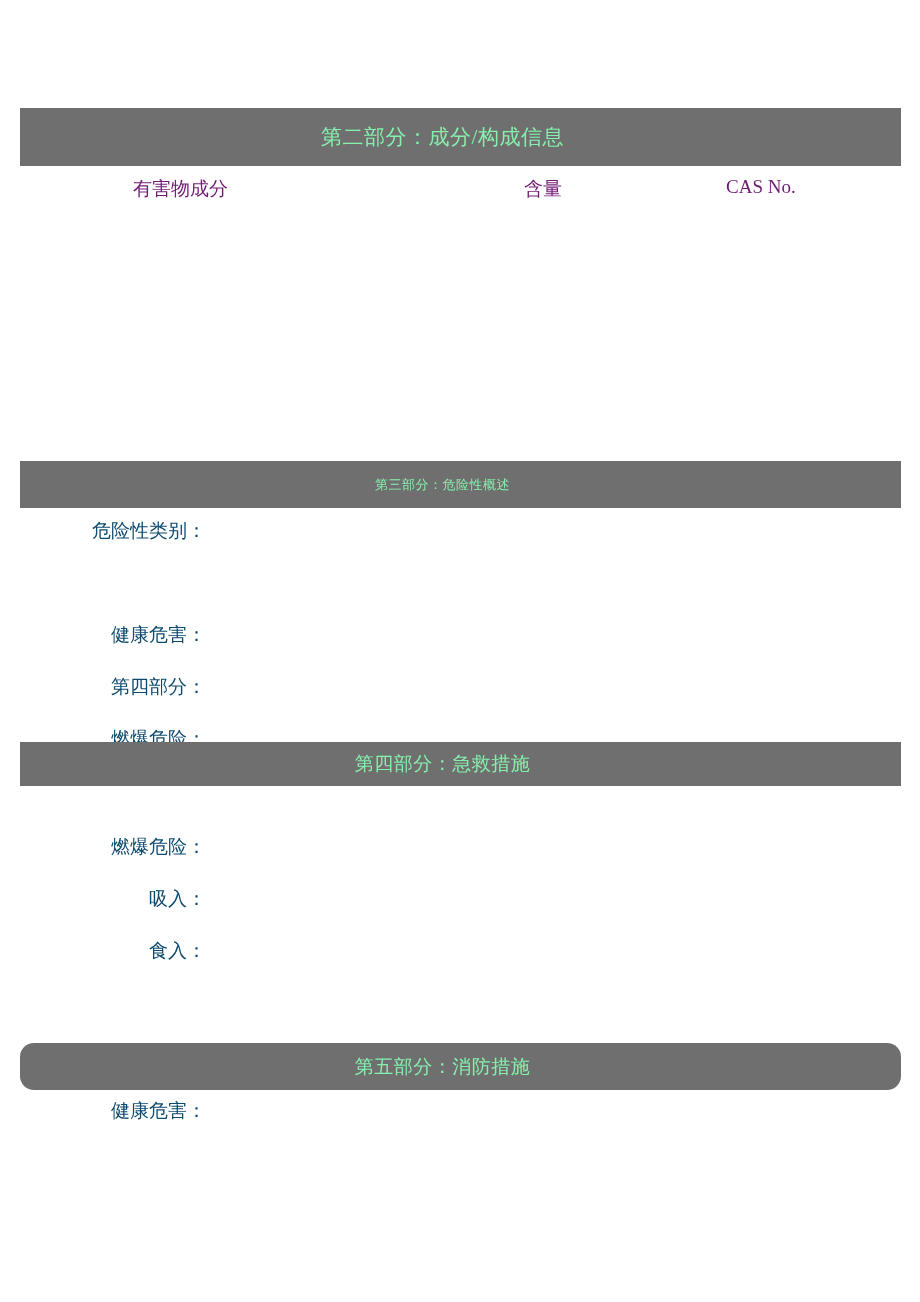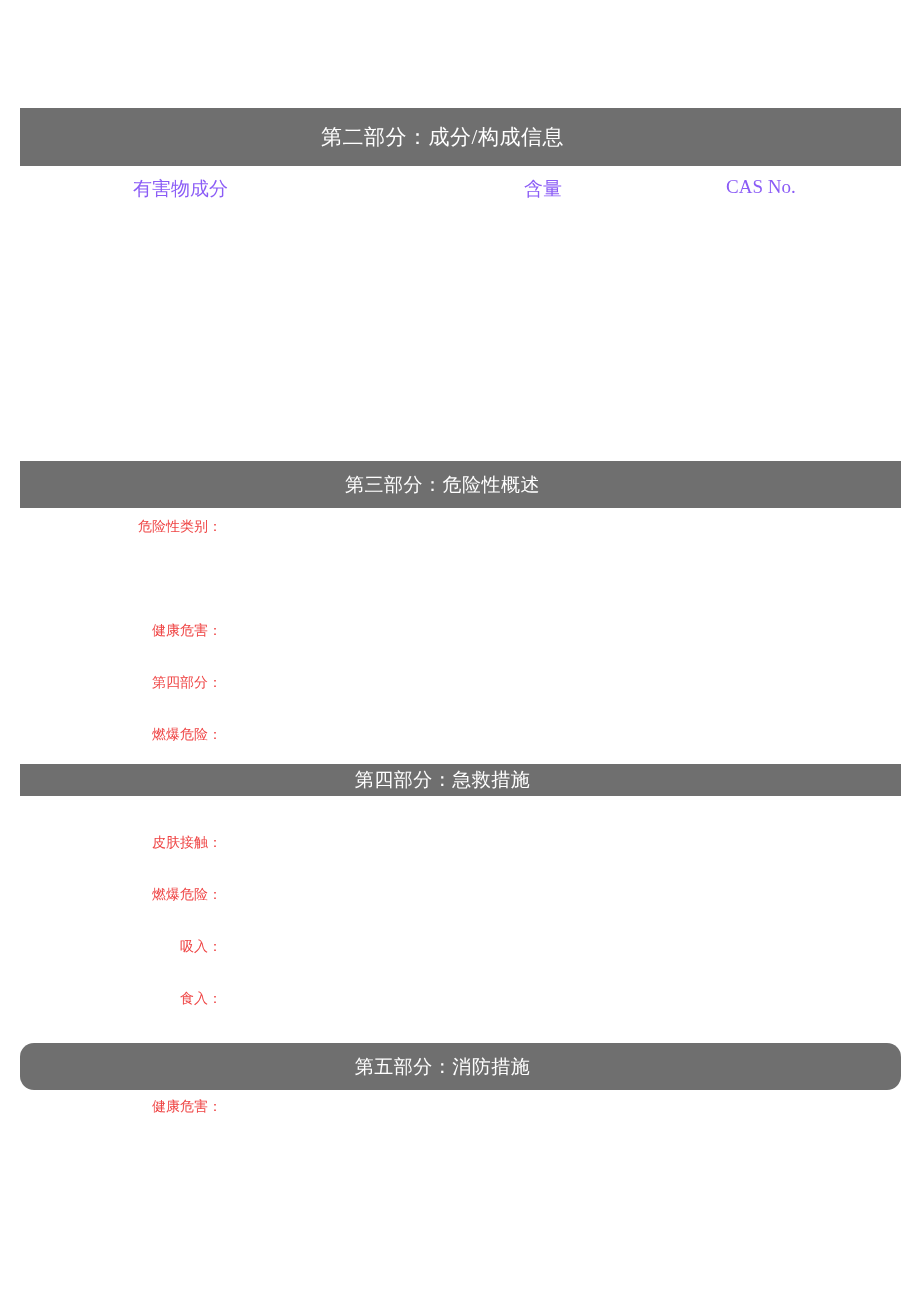--- a/index.html
+++ b/index.html
@@ -28,53 +28,53 @@
     position: absolute;
     left: 20px;
     width: 881px;
     background-color: #6f6f6f;
     display: flex;
     align-items: center;
     justify-content: center;
     box-sizing: border-box;
   }
   .section-bar .section-title {
-    color: #ffffff;
+    color: #86efac;
     font-family: "Liberation Serif", "DejaVu Serif", serif;
     letter-spacing: 0.5px;
     white-space: nowrap;
     transform: translateX(-18px);
   }
 
   .bar-sec2 { top: 108px;  height: 58px; }
   .bar-sec3 { top: 461px;  height: 47px; }
-  .bar-sec4 { top: 764px;  height: 32px; }
+  .bar-sec4 { top: 742px;  height: 44px; }
   .bar-sec5 { top: 1043px; height: 47px; border-radius: 14px; }
 
   .bar-sec2 .section-title { font-size: 21px; }
-  .bar-sec3 .section-title { font-size: 19px; }
+  .bar-sec3 .section-title { font-size: 13px; }
   .bar-sec4 .section-title { font-size: 19px; }
   .bar-sec5 .section-title { font-size: 19px; }
 
   
   .components-table {
     position: absolute;
     left: 20px;
     top: 176px;
     width: 881px;
     height: 270px;
   }
   .components-header-row {
     position: relative;
     height: 36px;
   }
   .col-head {
     position: absolute;
     top: 0;
-    color: #8b5cf6;
+    color: #701a75;
     font-size: 19px;
     white-space: nowrap;
     font-family: "Liberation Serif", "DejaVu Serif", serif;
   }
   .col-head-component { left: 113px; }
   .col-head-content   { left: 460px; margin-left: 44px; }
   .col-head-cas       { left: 706px; }
 
   .components-body {
     position: absolute;
@@ -107,25 +107,25 @@
   .fields-sec3 { top: 518px; }
   .fields-sec4 { top: 834px; }
   .fields-sec5 { top: 1098px; }
 
   .field-row {
     position: relative;
     height: 52px;
   }
   .field-label {
     position: absolute;
-    left: 20px;
+    left: 4px;
     width: 202px;
     text-align: right;
-    color: #ef4444;
-    font-size: 14px;
+    color: #0c4a6e;
+    font-size: 19px;
     white-space: nowrap;
     font-family: "Liberation Serif", "DejaVu Serif", serif;
   }
   .field-value {
     position: absolute;
     left: 232px;
     width: 660px;
     top: 0;
     color: #4165d5;
     font-size: 18px;
@@ -209,24 +209,20 @@
       <span class="field-value"></span>
     </div>
   </div>
 
   <div class="section-bar bar-sec4">
     <span class="section-title">第四部分：急救措施</span>
   </div>
 
   <div class="fields fields-sec4">
     <div class="field-row">
-      <span class="field-label">皮肤接触：</span>
-      <span class="field-value"></span>
-    </div>
-    <div class="field-row">
       <span class="field-label">燃爆危险：</span>
       <span class="field-value"></span>
     </div>
     <div class="field-row">
       <span class="field-label">吸入：</span>
       <span class="field-value"></span>
     </div>
     <div class="field-row">
       <span class="field-label">食入：</span>
       <span class="field-value"></span>

